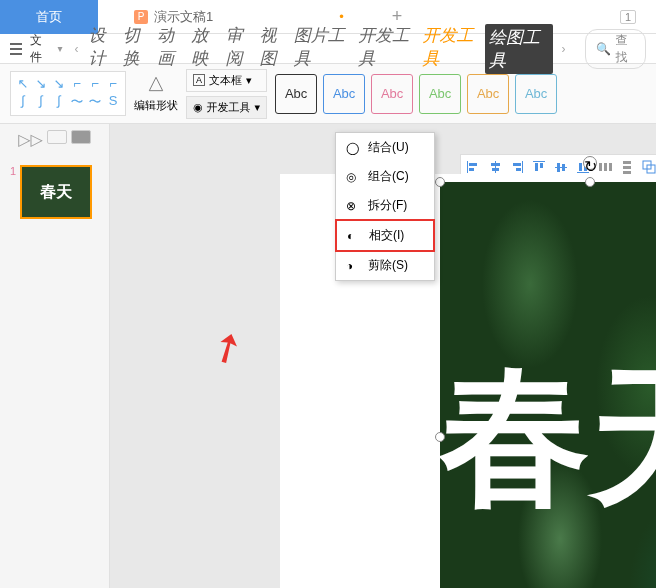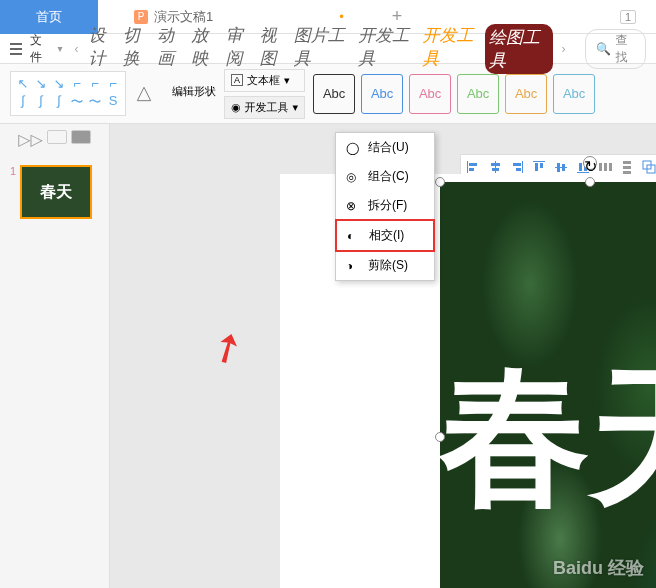--- a/index.html
+++ b/index.html
@@ -15,21 +15,21 @@
 
 .ribbon { height: 30px; display: flex; align-items: center; background: #fff; border-bottom: 1px solid #e0e0e0; padding: 0 10px; gap: 2px; font-size: 12px; }
 .menu-icon { display: flex; gap: 3px; flex-direction: column; }
 .menu-icon span { width: 12px; height: 2px; background: #666; }
 .file-menu { margin-left: 6px; color: #333; }
 .chev { color: #999; font-size: 10px; margin: 0 4px; }
 .nav-arrow { padding: 2px 6px; color: #aaa; }
 .ribbon-tabs { display: flex; font-size: 17px; font-style: italic; }
 .ribbon-tab { padding: 0 2px; color: #666; }
 .ribbon-tab.orange { color: #f90; }
-.ribbon-tab.teal { background: #7f1d1d; color: #fff; padding: 2px 4px; border-radius: 10px; }
+.ribbon-tab.teal { background: #404040; color: #fff; padding: 2px 4px; border-radius: 2px; }
 .search-box { margin-left: 12px; display: flex; align-items: center; gap: 4px; color: #888; border: 1px solid #ddd; border-radius: 12px; padding: 2px 10px; font-size: 12px; }
 
 .toolbar { height: 60px; display: flex; align-items: center; background: #fafafa; border-bottom: 1px solid #e0e0e0; padding: 0 10px; gap: 8px; }
 .arrow-shapes { display: grid; grid-template-columns: repeat(6, 16px); gap: 2px; background: #fff; border: 1px solid #ddd; padding: 4px; }
 .arrow-sh { color: #5aa8e8; font-size: 13px; text-align: center; }
 .shape-btn { display: flex; flex-direction: column; align-items: center; gap: 2px; font-size: 11px; color: #555; }
 .shape-btn svg { width: 20px; height: 20px; }
 .text-btn { border: 1px solid #ddd; padding: 3px 6px; font-size: 11px; display: flex; align-items: center; gap: 4px; }
 .merge-btn { border: 1px solid #ddd; padding: 3px 6px; font-size: 11px; display: flex; align-items: center; gap: 4px; background: #f0f0f0; }
 .abc-styles { display: flex; gap: 6px; }
@@ -125,21 +125,21 @@
       <span class="arrow-sh">⌐</span>
       <span class="arrow-sh">⌐</span>
       <span class="arrow-sh">⌐</span>
     <span class="arrow-sh">∫</span>
       <span class="arrow-sh">∫</span>
       <span class="arrow-sh">∫</span>
       <span class="arrow-sh">〜</span>
       <span class="arrow-sh">〜</span>
       <span class="arrow-sh">S</span>
   </div>
-  <div style="display:flex;gap:18px">
+  <div style="display:flex;flex-direction:column;gap:4px">
     <div class="shape-btn">
       <svg viewBox="0 0 24 24">
           <path d="M4 20 L12 4 L20 20 Z" fill="none" stroke="#666"></path>
         </svg>
     </div>
     <span style="font-size:11px">编辑形状</span>
   </div>
   <div style="display:flex;flex-direction:column;gap:4px">
     <div class="text-btn">
       <span style="border:1px solid #666;padding:0 2px;font-size:9px">A</span>
@@ -255,15 +255,14 @@
         <div class="big-text">春天</div>
         <div class="rot-handle">↻</div>
         <div class="sel-handle" style="top:-5px;left:-5px"></div>
         <div class="sel-handle" style="top:-5px;left:50%;margin-left:-5px"></div>
 
         <div class="sel-handle" style="top:50%;left:-5px;margin-top:-5px"></div>
 
       </div>
     </div>
 
-    <div class="watermark">Baidu 经验</div>
   </div>
 </div>
 
 </body></html>

